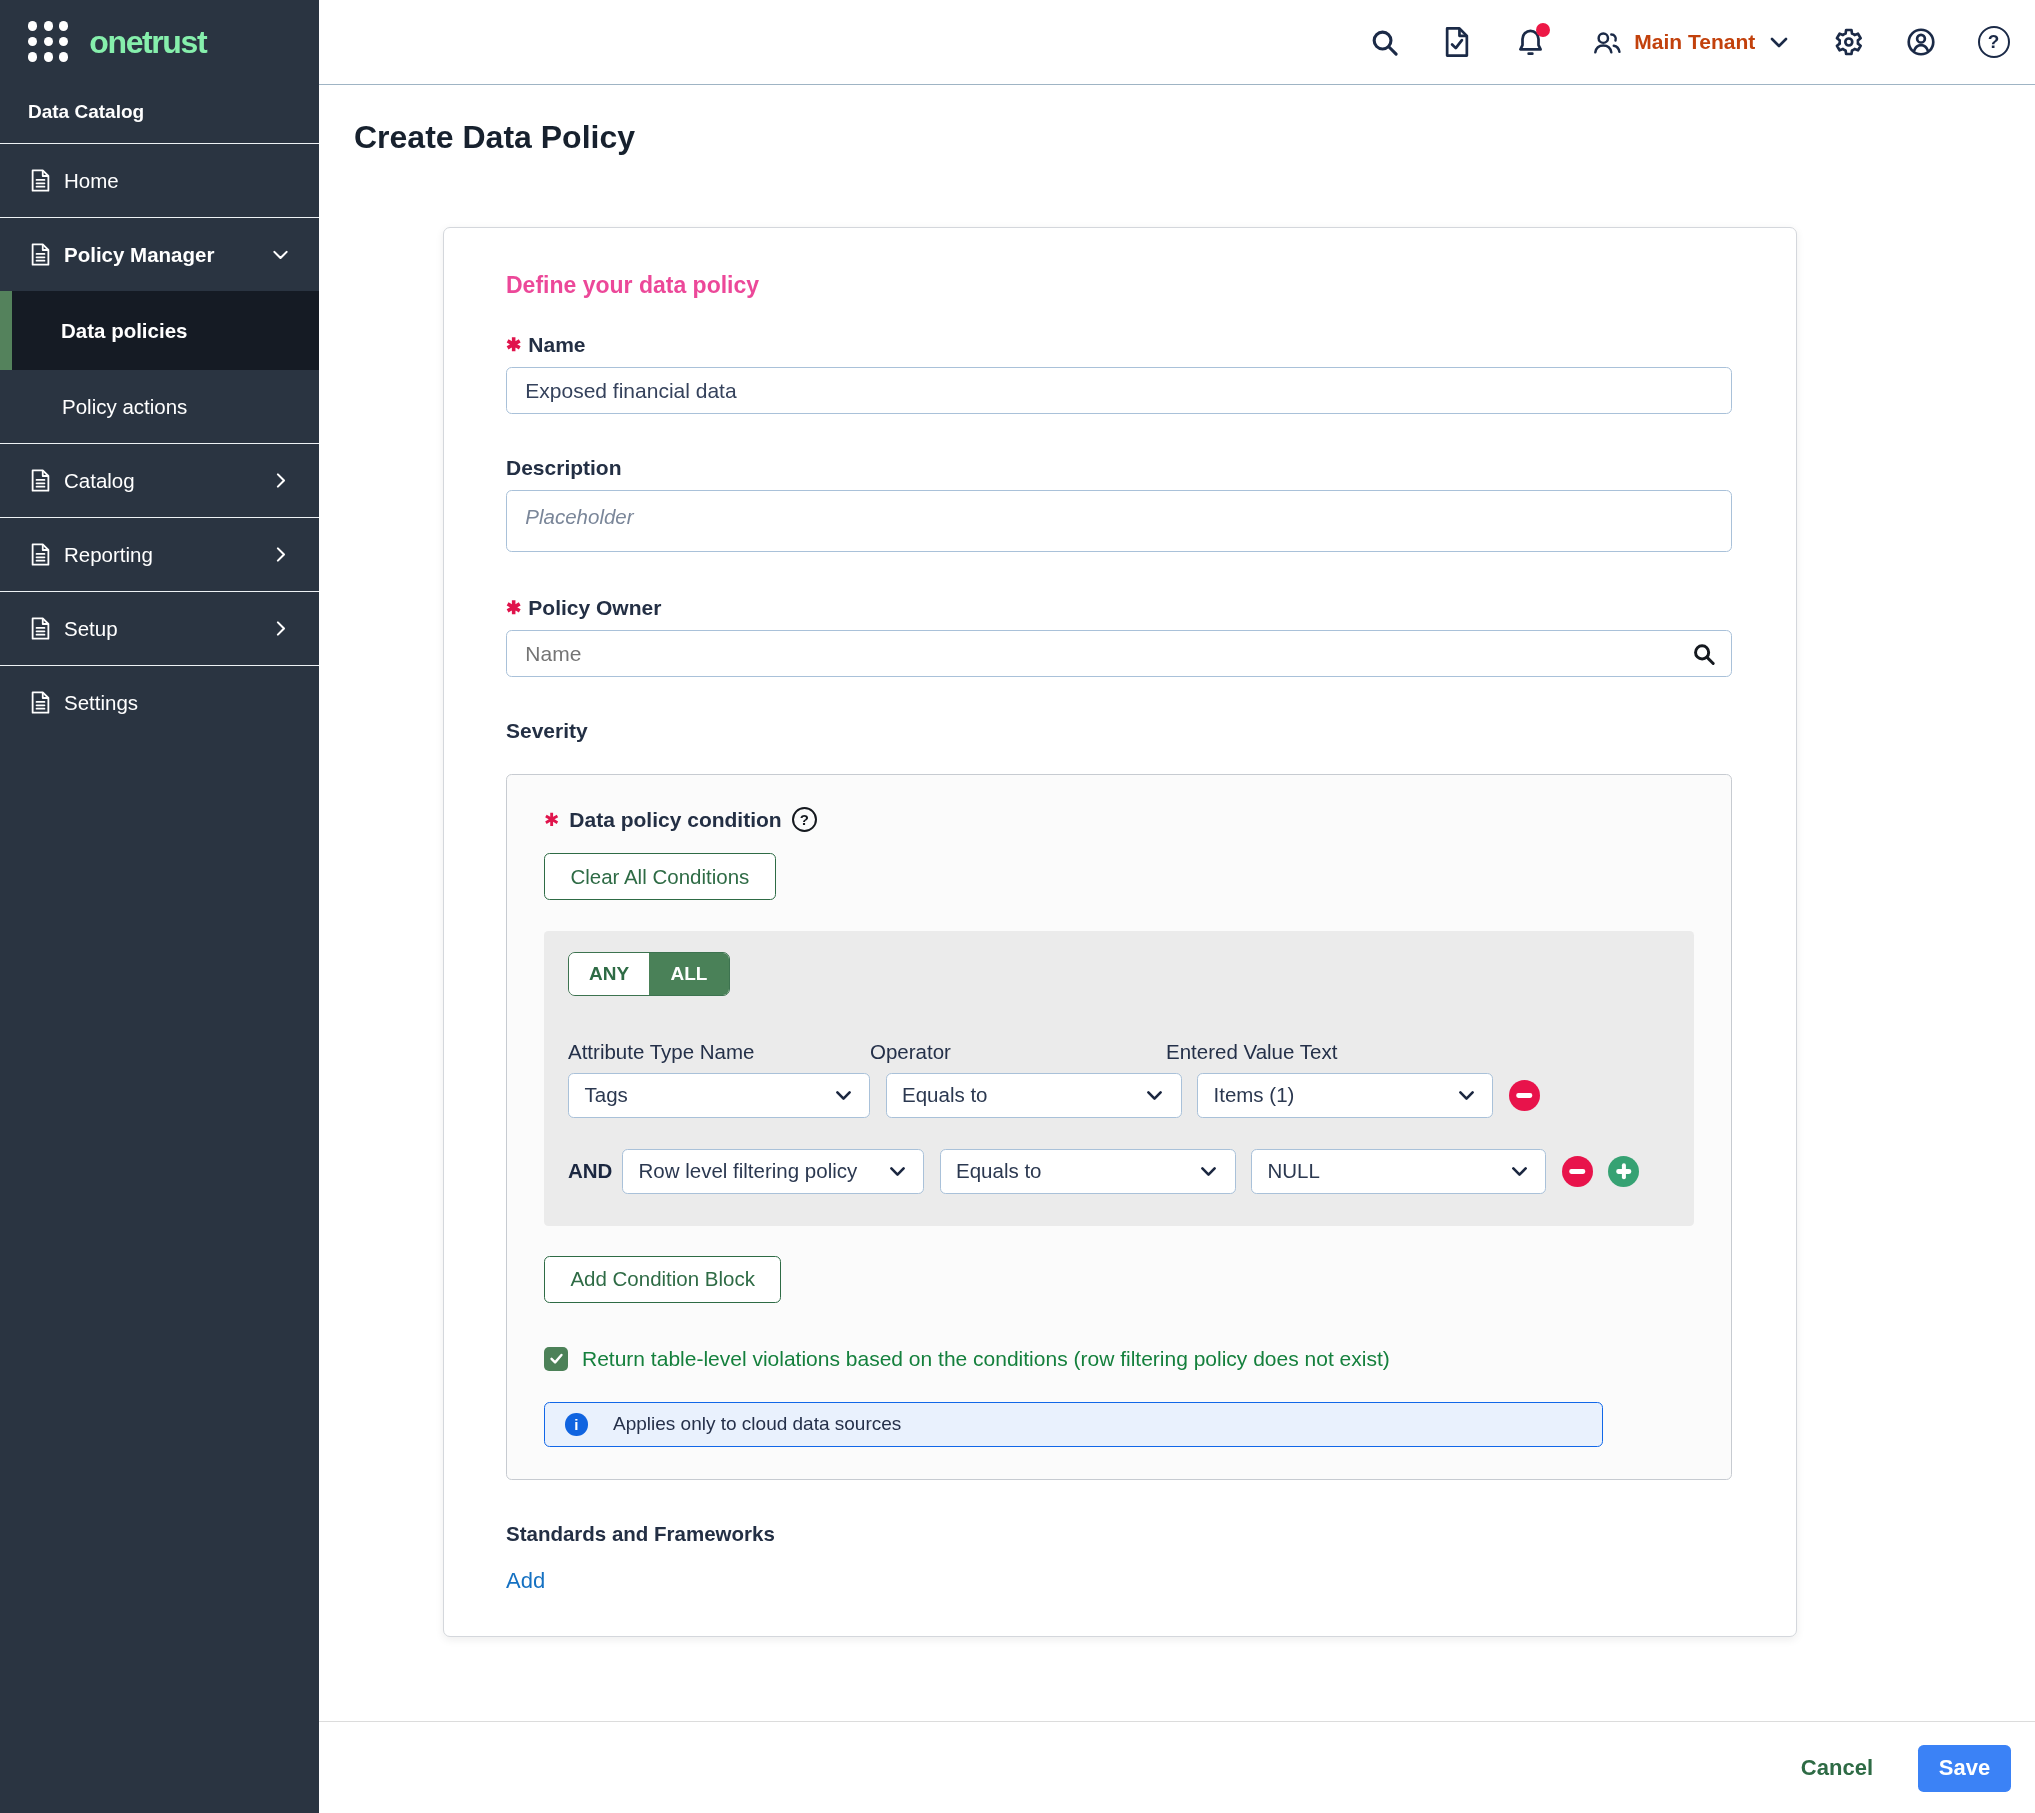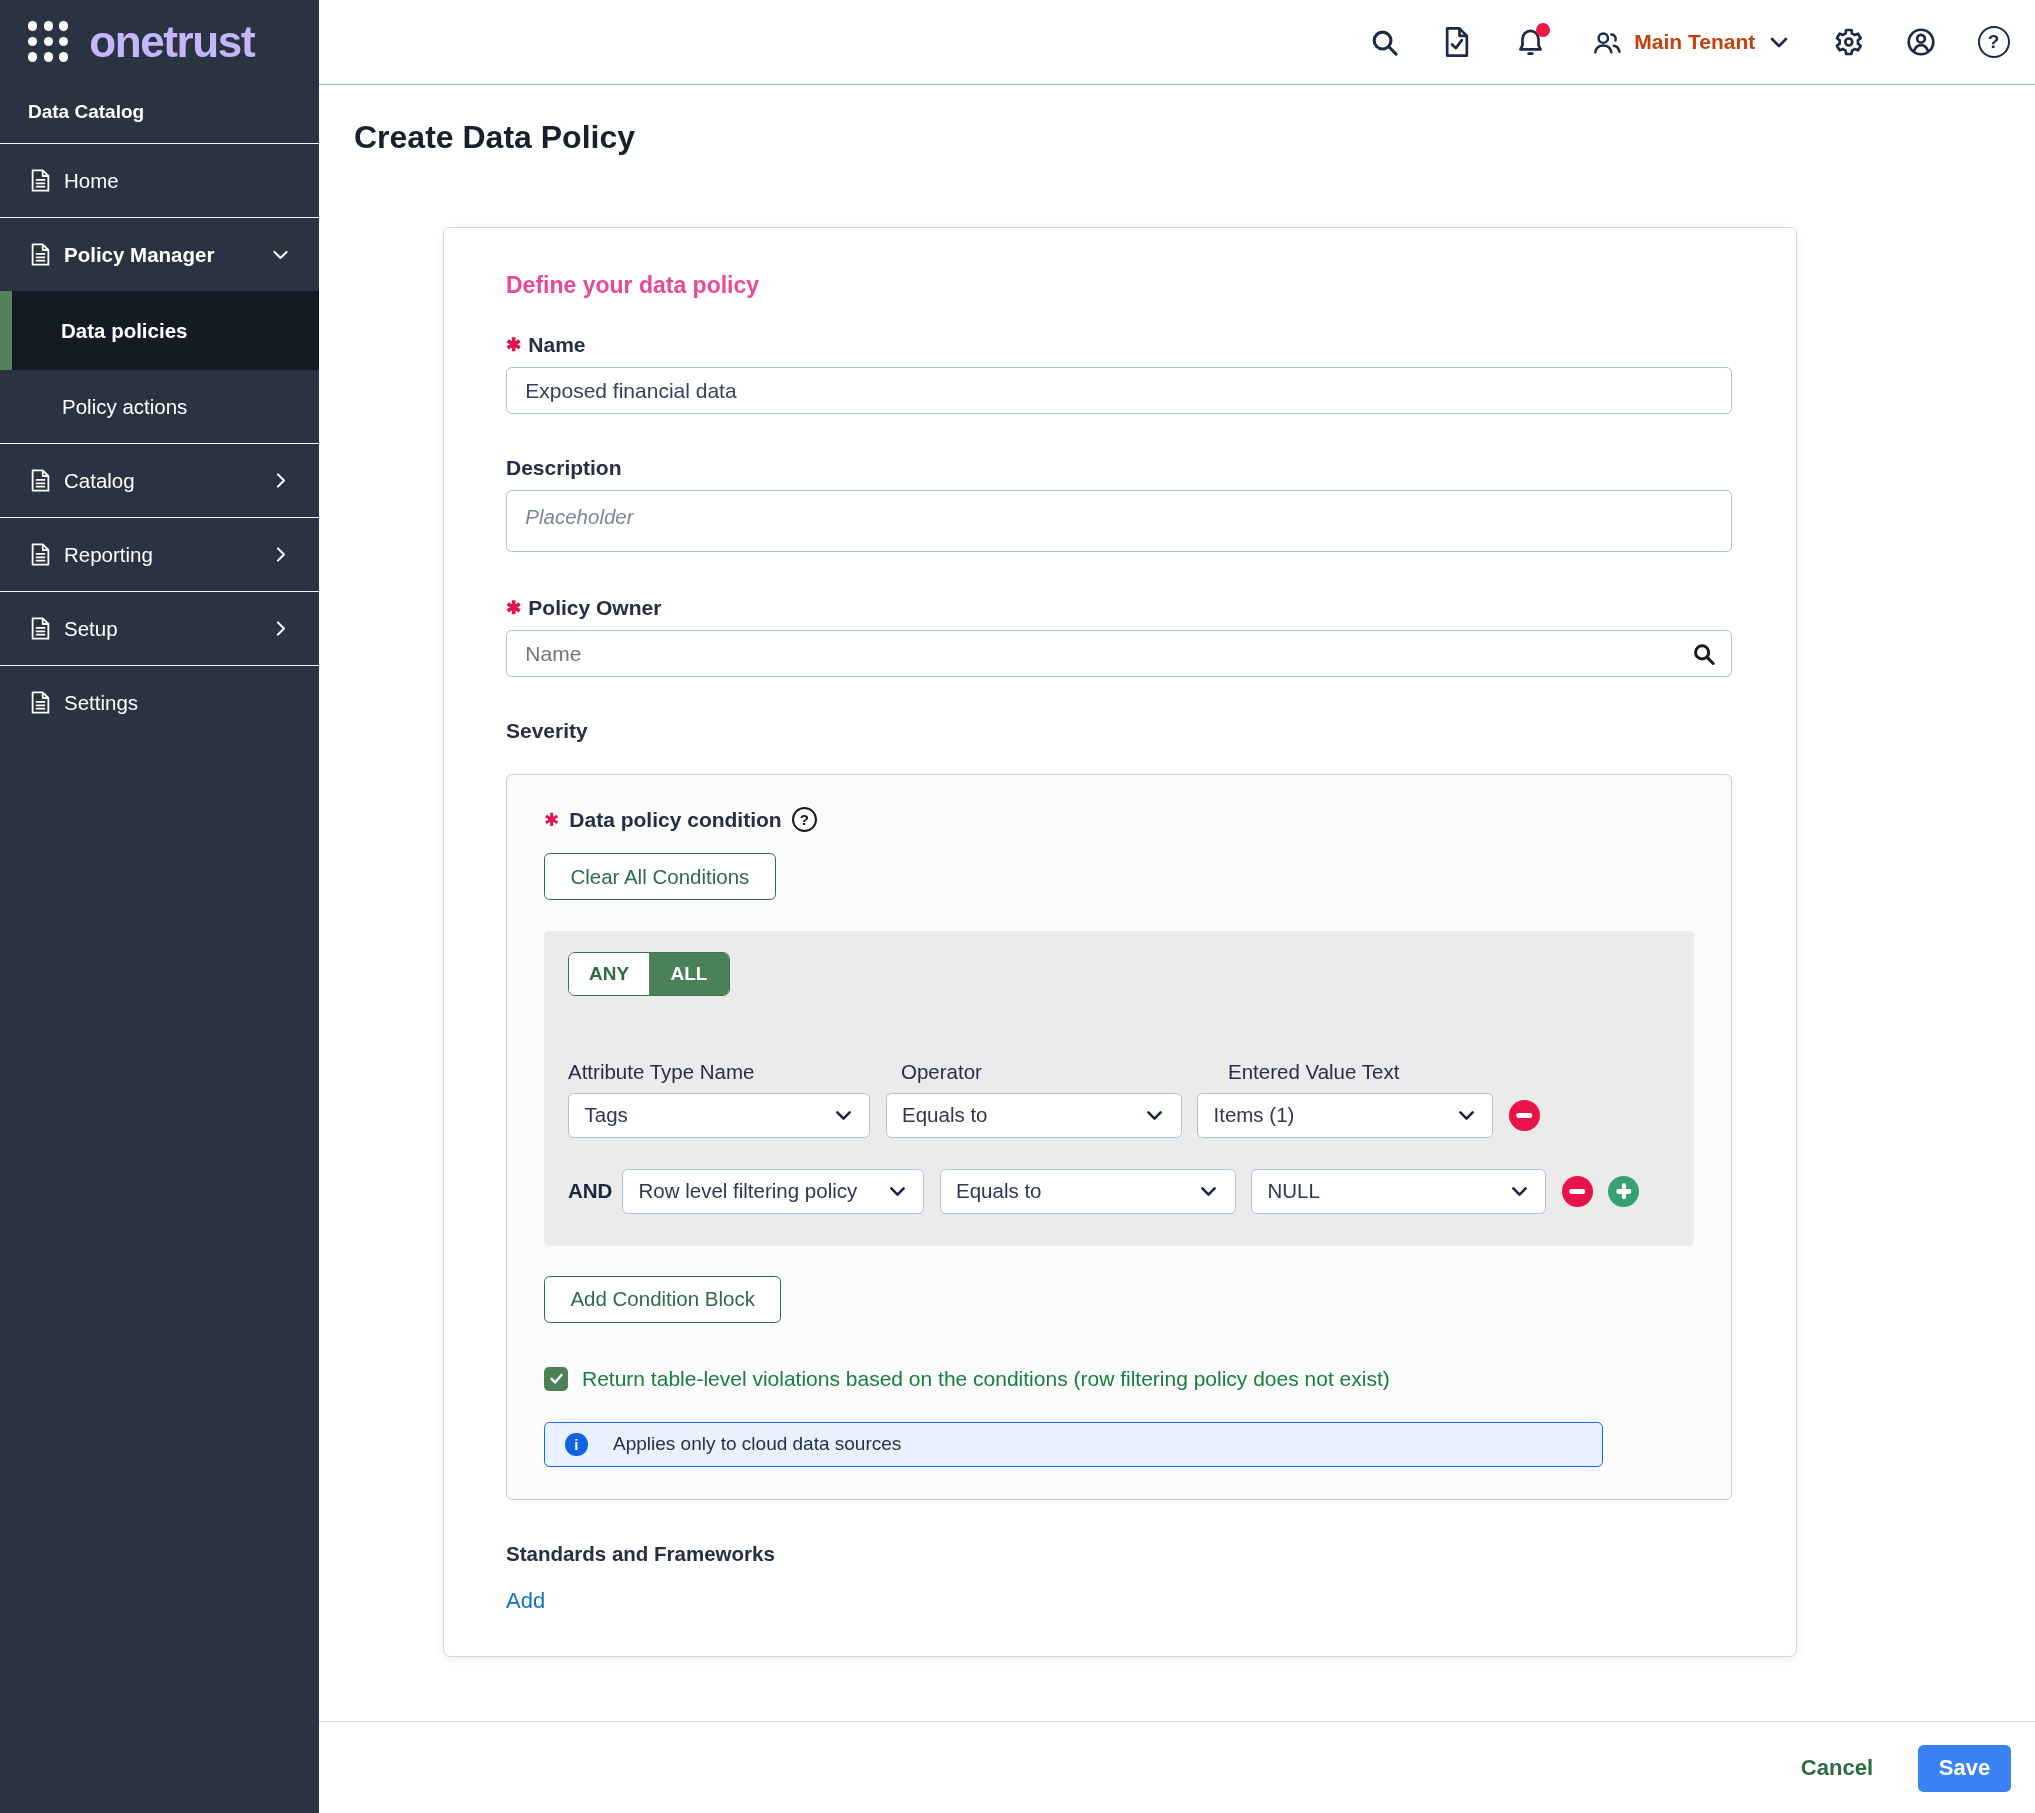--- a/index.html
+++ b/index.html
@@ -5,21 +5,21 @@
   * { margin:0; padding:0; box-sizing:border-box; }
   html,body { width:2035px; }
   body { font-family:"Liberation Sans", sans-serif; background:#fff; }
   .screen { width:2035px; height:1814px; display:flex; background:#fff; outline:0.7px solid #c7ccd2; overflow:hidden; }
 
   
   .sidebar { width:319px; min-width:319px; background:#2A3441; color:#fff; display:flex; flex-direction:column; }
   .logo-row { height:83px; display:flex; align-items:center; padding-left:28px; gap:21px; }
   .dots-grid { display:grid; grid-template-columns:repeat(3,9.2px); grid-template-rows:repeat(3,9.2px); gap:6.4px; }
   .dots-grid i { width:9.2px; height:9.2px; border-radius:50%; background:#fff; }
-  .wordmark { font-size:44px; font-weight:700; letter-spacing:-1.4px; color:#c4b5fd; line-height:1; }
+  .wordmark { font-size:32px; font-weight:700; letter-spacing:-1.4px; color:#86efac; line-height:1; }
   .side-section-label { padding:18.3px 0 20px 28px; font-size:19px; font-weight:700; }
   .side-divider { border-top:1.4px solid #eef2f5; }
   .nav-item { height:73px; display:flex; align-items:center; padding-left:27px; gap:10px; font-size:20.5px; cursor:pointer; }
   .nav-item .doc-ic { width:27px; height:27px; flex:0 0 27px; }
   .nav-item .chev { margin-left:auto; margin-right:28px; width:21px; height:21px; }
   .nav-item.bold { font-weight:700; }
   .nav-sub { height:73px; display:flex; align-items:center; padding-left:62px; font-size:20.5px; cursor:pointer; }
   .nav-sub.active { height:79px; background:#151B24; border-left:12.7px solid #54825C; padding-left:49px; font-weight:700; }
 
   
@@ -55,21 +55,21 @@
   .circle-q.small { width:25.4px; height:25.4px; font-size:15px; border-width:2.1px; border-color:#15191f; color:#15191f; }
   .btn-green { display:inline-flex; align-items:center; justify-content:center; height:47px; padding:0 25.4px; background:#fff; border:1.4px solid #2E6B45; border-radius:5.6px; color:#2E6B45; font-size:20.5px; font-weight:500; cursor:pointer; font-family:inherit; }
   .clear-btn { margin-bottom:31px; }
 
   .gray-box { background:#EBEBEB; border-radius:4.2px; padding:21px 27px 32px 24px; }
   .toggle { display:inline-flex; border:1.4px solid #3D7350; border-radius:7px; overflow:hidden; height:44px; }
   .toggle .seg { width:80px; display:flex; align-items:center; justify-content:center; font-size:19px; font-weight:700; cursor:pointer; }
   .seg-any { background:#fff; color:#2E6B45; }
   .seg-all { background:#4A8158; color:#fff; }
 
-  .cond-cols { display:flex; gap:31px; margin-top:64px; margin-bottom:8.5px; }
+  .cond-cols { display:flex; gap:0; margin-top:44px; margin-bottom:8.5px; }
   .cond-cols .c { font-size:20.5px; font-weight:500; color:#243049; }
   .c1 { width:302px; } .c2 { width:296px; } .c3 { width:296px; }
   .cond-row { display:flex; align-items:center; }
   .cond-row .selectbox { background:#fff; }
   .cond-row .dd { margin-right:15.5px; height:45px; }
   .and-lbl { width:44px; margin-right:10px; font-size:20.5px; font-weight:700; color:#1B2740; }
   .row2 { margin-top:31px; }
   .row2 .dd1 { width:302px; } .row2 .dd2 { width:296px; } .row2 .dd3 { width:295px; }
 
   .circ-btn { width:31px; height:31px; border-radius:50%; position:relative; cursor:pointer; flex:0 0 31px; }

